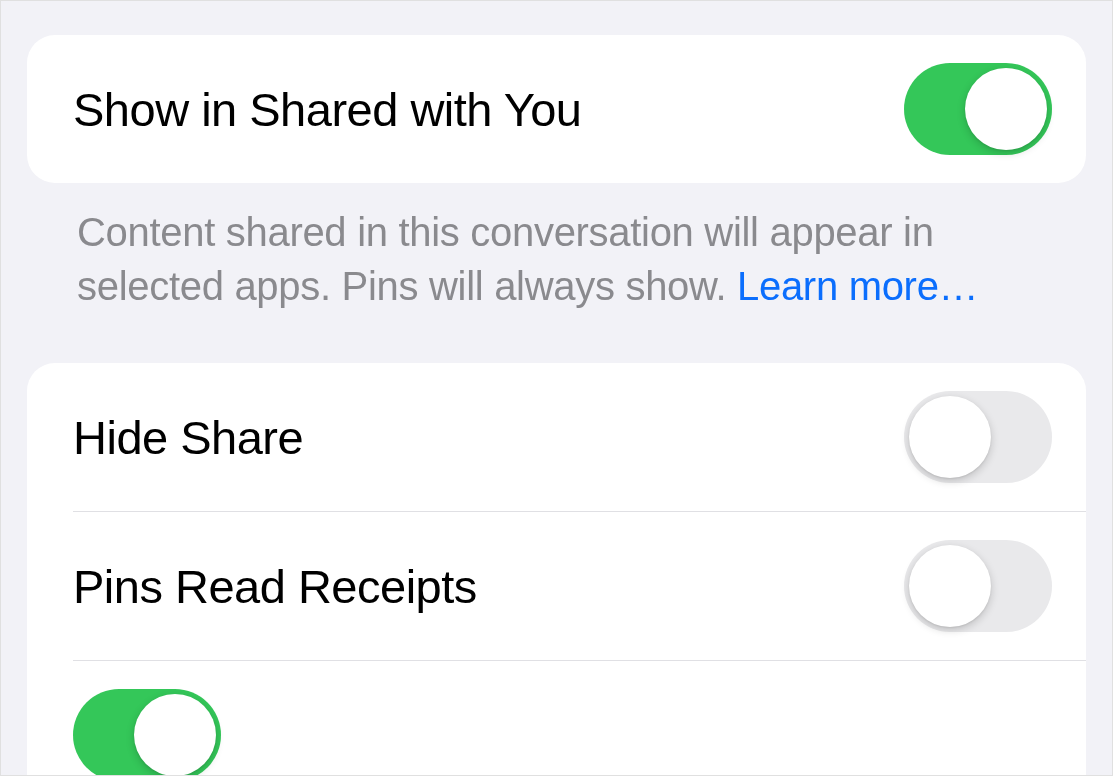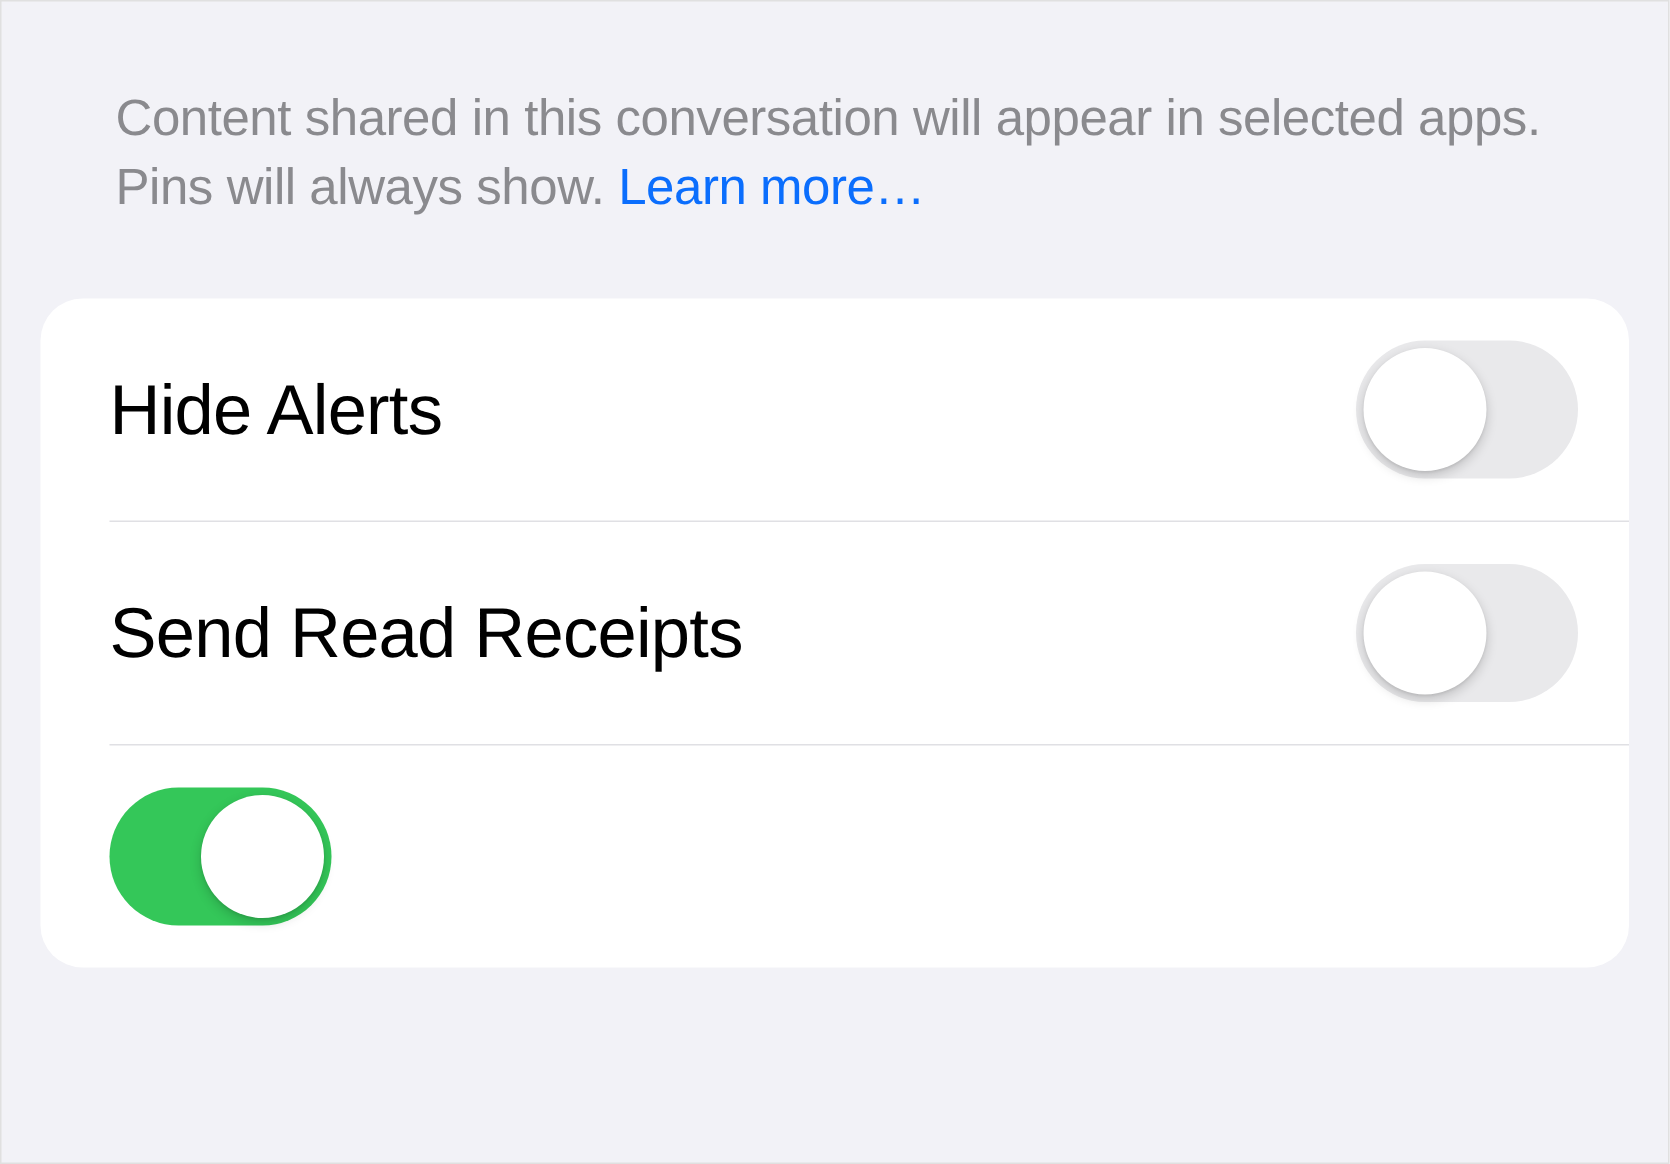--- a/index.html
+++ b/index.html
@@ -35,21 +35,21 @@
     min-height: 128px;
   }
   .row-label {
     font-size: 47px;
     font-weight: 400;
     color: #000000;
     letter-spacing: -0.5px;
   }
   .footer-text {
     padding: 22px 50px 50px 50px;
-    font-size: 34px;
+    font-size: 40px;
     line-height: 1.35;
     color: #8a8a8e;
     letter-spacing: -0.3px;
   }
   .footer-text .link {
     color: #0b6efd;
     cursor: pointer;
   }
   .divider {
     height: 1px;
@@ -87,35 +87,43 @@
   }
   .toggle.on .knob {
     left: 61px;
   }
 </style>
 </head>
 <body>
 
 <div class="container">
 
+  <div class="section">
+    <div class="row">
+      <div class="row-label">Show in Shared with You</div>
+      <div class="toggle on">
+        <div class="knob"></div>
+      </div>
+    </div>
+  </div>
 
   <div class="footer-text">
     <span>Content shared in this conversation will appear in selected apps. Pins will always show. </span><span class="link">Learn more…</span>
   </div>
 
   <div class="section">
     <div class="row">
-      <div class="row-label">Hide Alerts</div>
+      <div class="row-label">Hide Share</div>
       <div class="toggle off">
         <div class="knob"></div>
       </div>
     </div>
     <div class="divider"></div>
     <div class="row">
-      <div class="row-label">Send Read Receipts</div>
+      <div class="row-label">Pins Read Receipts</div>
       <div class="toggle off">
         <div class="knob"></div>
       </div>
     </div>
     <div class="divider"></div>
     <div class="row">
       <div class="toggle on">
         <div class="knob"></div>
       </div>
     </div>

